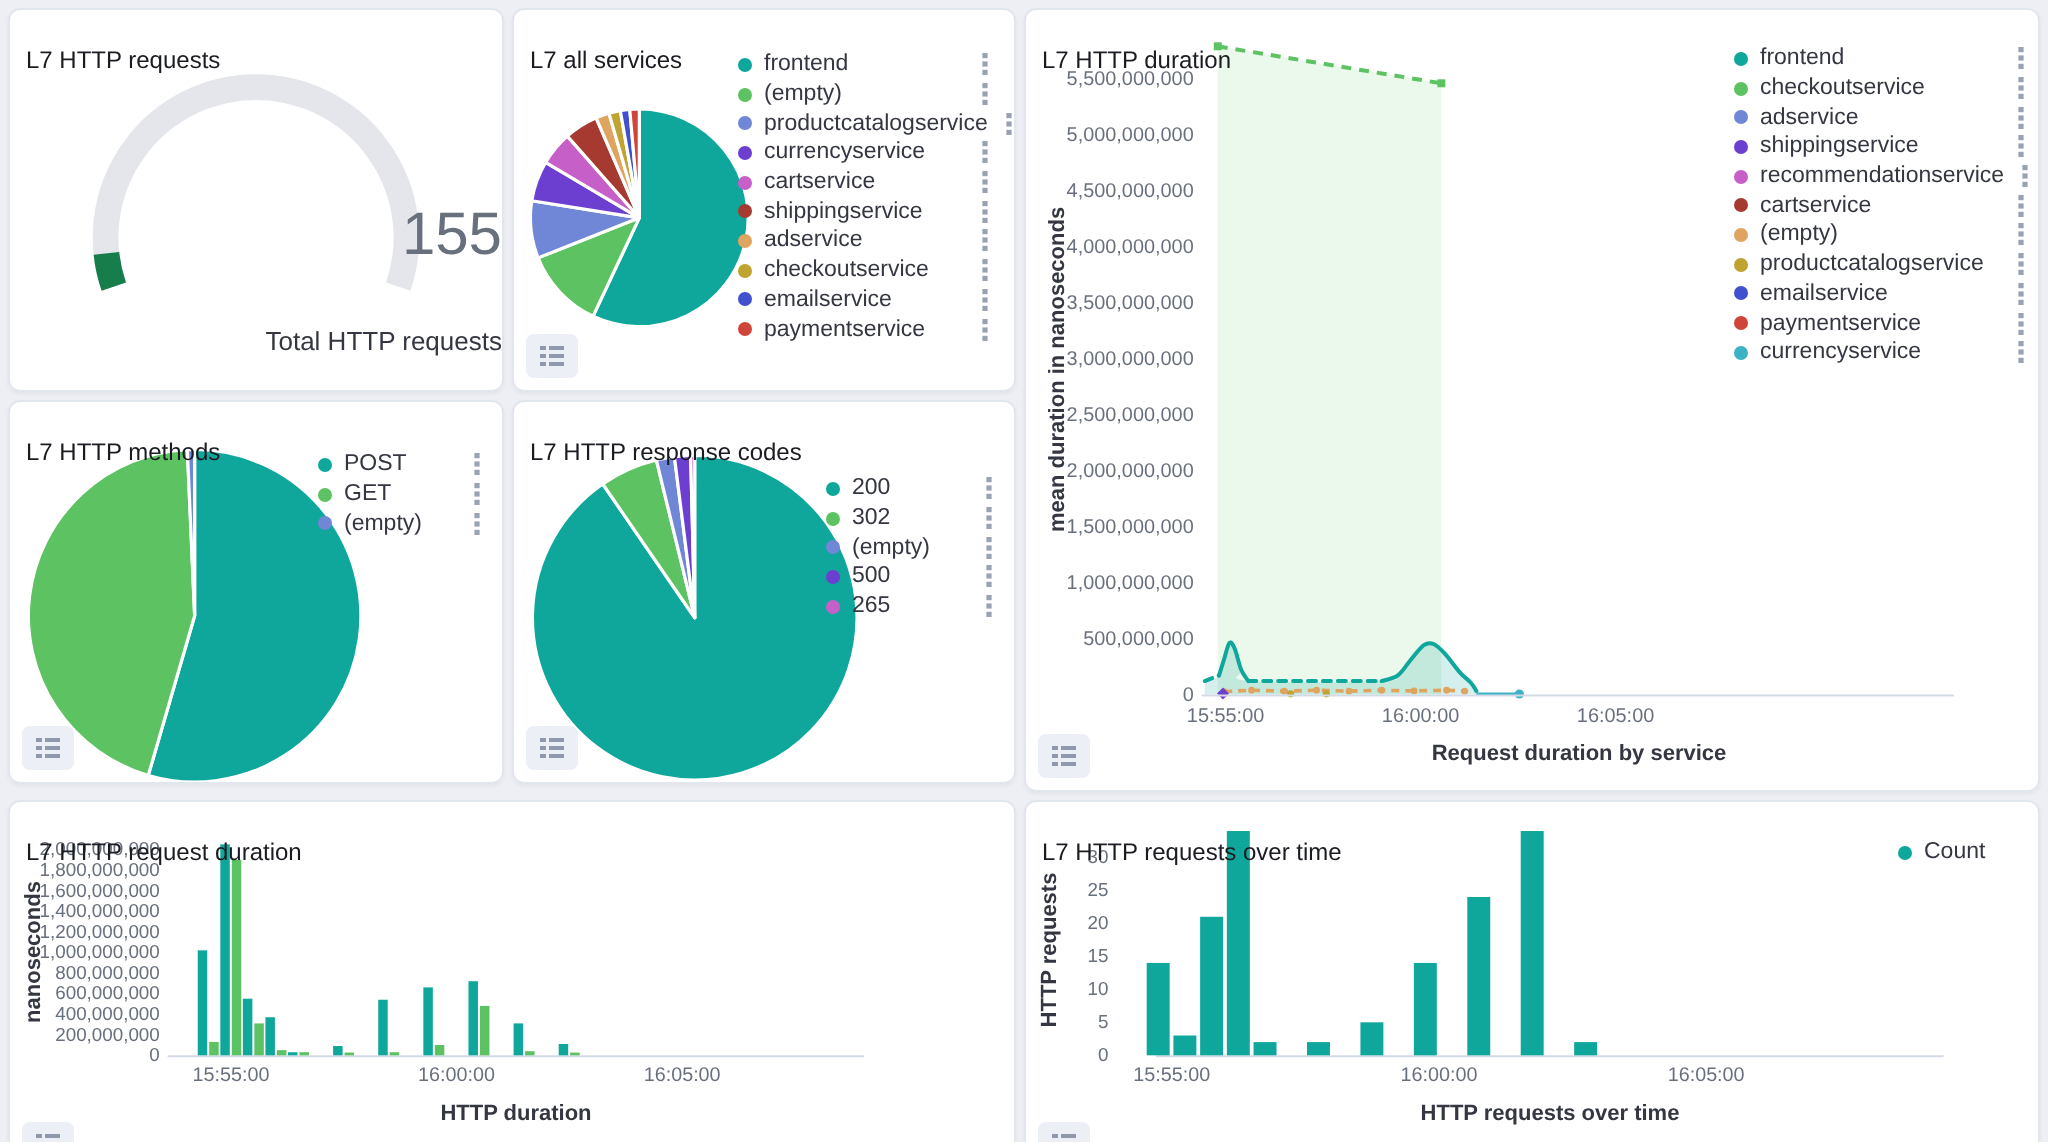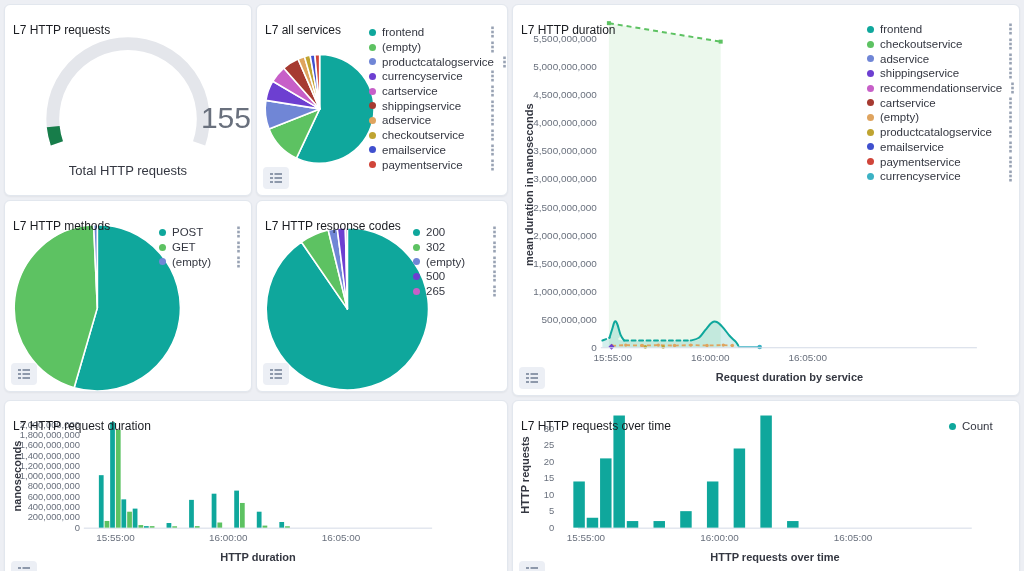--- a/index.html
+++ b/index.html
@@ -11,21 +11,21 @@
   .ptitle{position:absolute;top:6px;left:8px;font-size:12px;font-weight:400;color:#1a1c21;z-index:3}
   svg.chart{position:absolute;left:0;top:0;width:100%;height:100%;display:block}
   .legend{position:absolute;display:flex;flex-direction:column;z-index:2}
   .lgrow{display:flex;align-items:center;height:14.7px;cursor:pointer}
   .lgdot{width:7px;height:7px;border-radius:50%;flex:0 0 auto}
   .lglabel{margin-left:6px;font-size:11.5px;color:#343741;white-space:nowrap}
   .lgmenu{margin-left:auto;display:flex;align-items:center;padding-left:6px;cursor:pointer}
   .lgbtn{position:absolute;left:6px;bottom:6px;width:26px;height:22px;border:0;border-radius:4px;
          background:#eceff5;display:flex;align-items:center;justify-content:center;cursor:pointer;padding:0}
   .gauge-val{position:absolute;top:96px;left:0;right:0;text-align:right;font-size:30px;color:#69707d;z-index:2}
-  .gauge-cap{position:absolute;top:158px;left:0;right:0;text-align:center;font-size:13px;color:#343741;z-index:2}
+  .gauge-cap{position:absolute;top:158px;left:0;right:0;text-align:right;font-size:13px;color:#343741;z-index:2}
   .axis-x{position:absolute;text-align:center;font-size:11px;font-weight:700;color:#343741;z-index:2}
   .axis-y{position:absolute;text-align:center;font-size:11px;font-weight:700;color:#343741;
           transform:rotate(-90deg);white-space:nowrap;z-index:2}
 </style>
 </head>
 <body>
 
 <section class="panel" id="p-requests" style="left:4px;top:4px;width:248px;height:192px">
   <h3 class="ptitle">L7 HTTP requests</h3>
   <svg class="chart" id="gauge-svg" viewBox="0 0 248 192">
@@ -465,21 +465,21 @@
 
 <section class="panel" id="p-codes" style="left:256px;top:200px;width:252px;height:192px">
   <h3 class="ptitle">L7 HTTP response codes</h3>
   <svg class="chart" id="codes-pie" viewBox="0 0 252 192">
       <path d="M91,109 L91,27 A82,82 0 1 1 44.52464686116319,41.44230946353767 Z" fill="#0fa79c" stroke="#fff" stroke-width="1.6" stroke-linejoin="round"></path>
       <path d="M91,109 L44.52464686116319,41.44230946353767 A82,82 0 0 1 71.62608679152211,29.32157451988421 Z" fill="#5dc262" stroke="#fff" stroke-width="1.6" stroke-linejoin="round"></path>
       <path d="M91,109 L71.62608679152211,29.32157451988421 A82,82 0 0 1 80.73288788617069,27.645304936702885 Z" fill="#7086d6" stroke="#fff" stroke-width="1.6" stroke-linejoin="round"></path>
       <path d="M91,109 L80.73288788617069,27.645304936702885 A82,82 0 0 1 88.94139035005104,27.025844766114616 Z" fill="#6d3fd1" stroke="#fff" stroke-width="1.6" stroke-linejoin="round"></path>
       <path d="M91,109 L88.94139035005104,27.025844766114616 A82,82 0 0 1 90.99999999999999,27 Z" fill="#c75fc8" stroke="#fff" stroke-width="1.6" stroke-linejoin="round"></path>
     </svg>
-  <div class="legend" id="lg-codes" style="top:24px;right:8px;width:86px">
+  <div class="legend" id="lg-codes" style="top:36px;right:8px;width:86px">
       <div class="lgrow">
         <span class="lgdot" style="background: rgb(15, 167, 156);"></span>
         <span class="lglabel">200</span>
         <span class="lgmenu">
           <svg width="9" height="12" viewBox="0 0 9 12">
             <g fill="#98a2b3">
               <rect x="3.2" y="0.5" width="2.6" height="2.6"></rect>
               <rect x="3.2" y="4.7" width="2.6" height="2.6"></rect>
               <rect x="3.2" y="8.9" width="2.6" height="2.6"></rect>
             </g>

